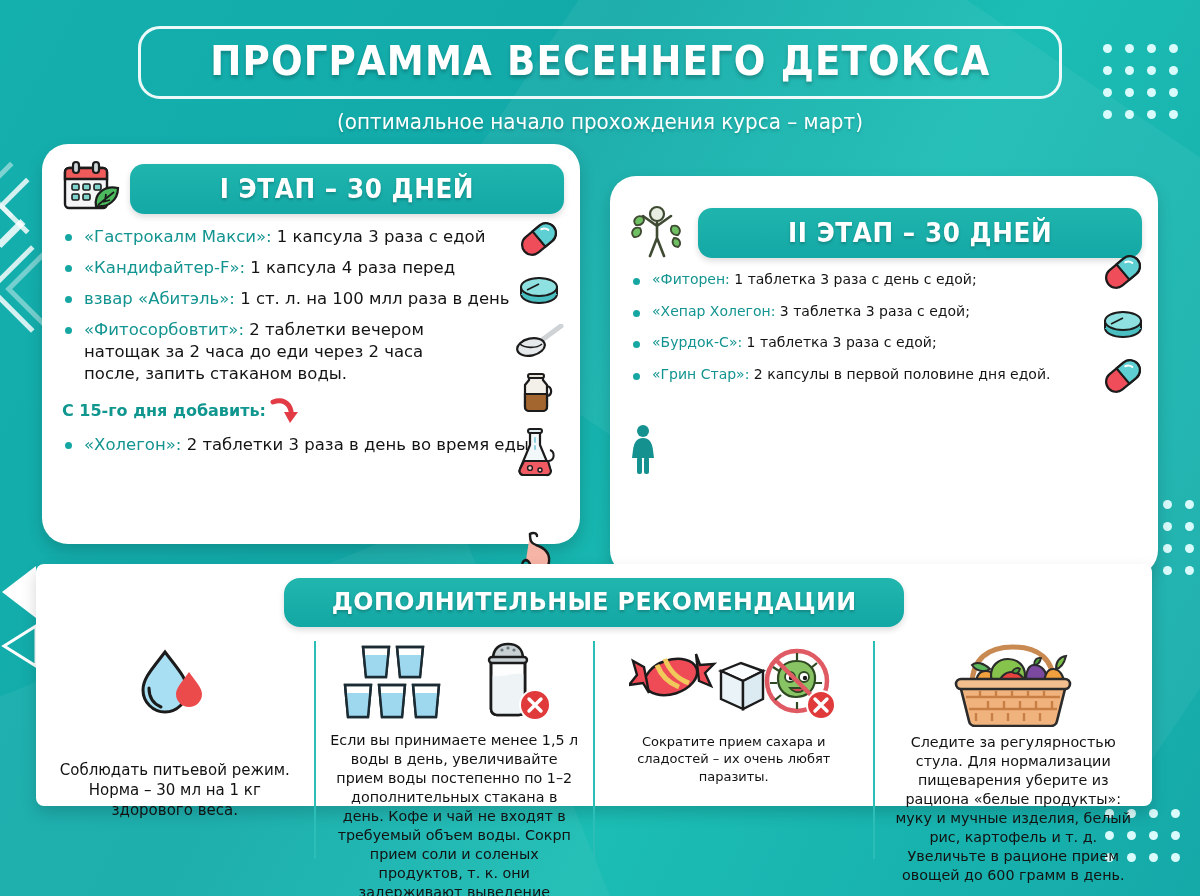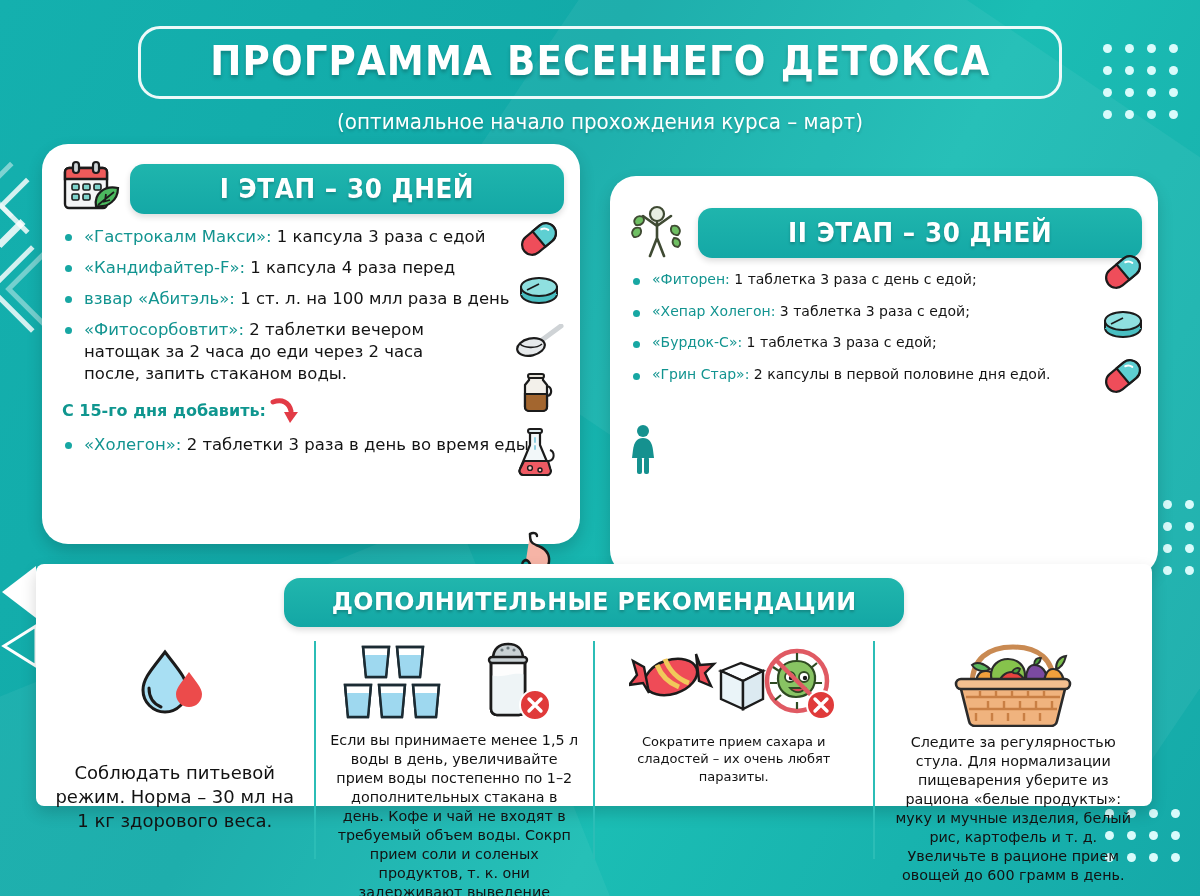--- a/index.html
+++ b/index.html
@@ -204,21 +204,21 @@
   .reco-col + .reco-col { border-left: 2px solid #2bbdb6; }
   .reco-icon { height: 86px; display: flex; align-items: center; justify-content: center; }
   .reco-text {
     margin-top: 6px;
     font-family: "DejaVu Sans", sans-serif;
     font-size: 14.3px;
     line-height: 1.33;
     text-align: center;
     color: #121212;
   }
-  .col-1 .reco-text { font-size: 18px; margin-top: 34px; }
+  .col-1 .reco-text { font-size: 15px; margin-top: 34px; }
   .col-3 .reco-text { font-size: 13px; }
 </style>
 </head>
 <body>
 
 <div id="poster">
 
   <div class="diag-wash bg-deco"></div>
   <div class="diag-wash2 bg-deco"></div>
 

